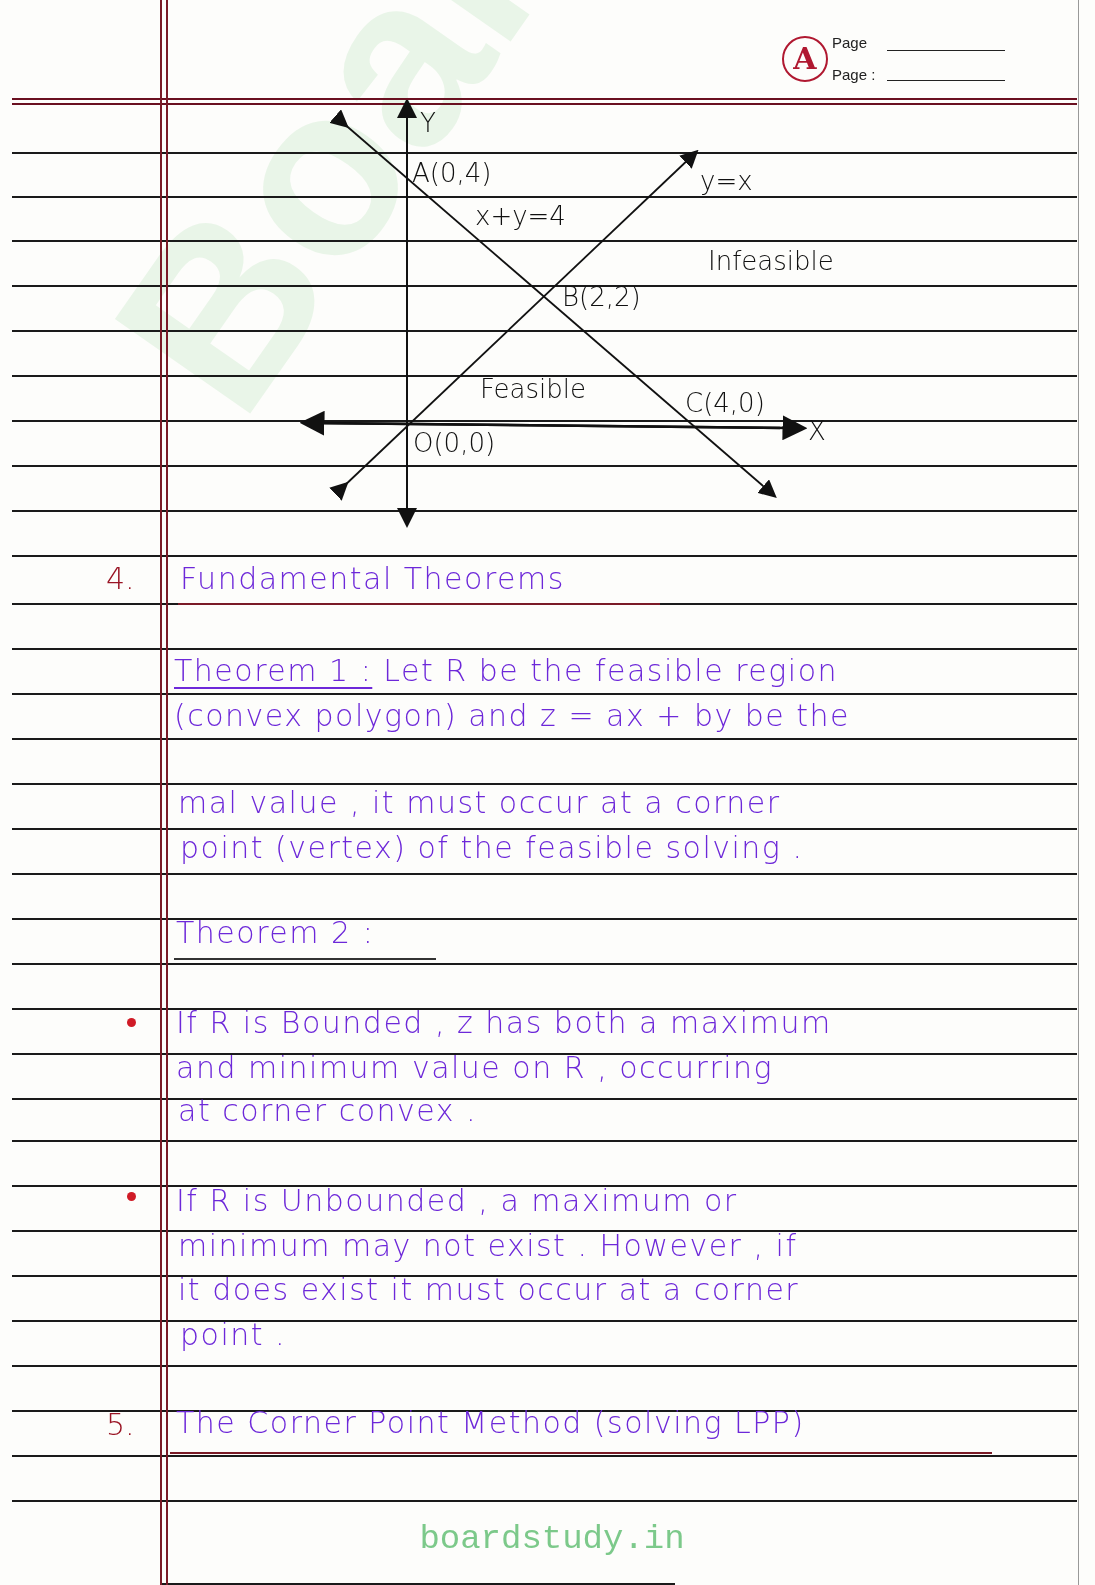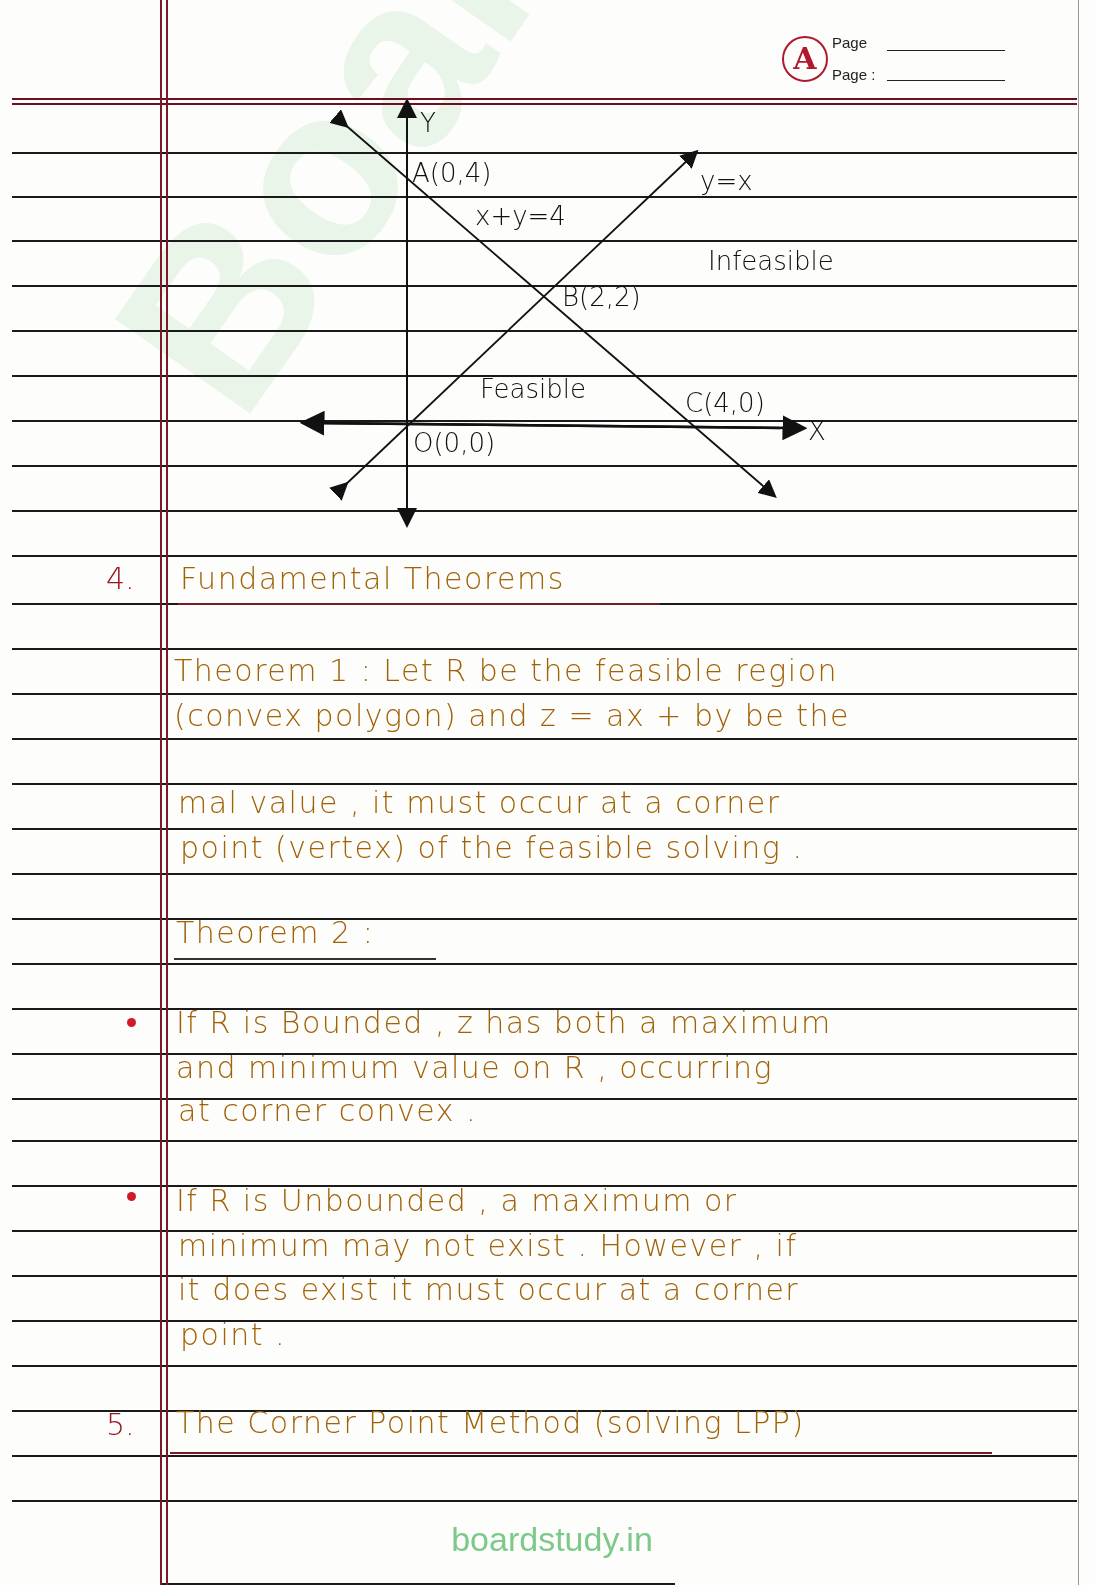--- a/index.html
+++ b/index.html
@@ -14,32 +14,32 @@
   .rule.top { background: #6a1020; height: 2px; }
   .margin-line { position: absolute; top: 0; bottom: 0; width: 2px; background: #7a1a26; }
   .right-edge { position: absolute; right: 16px; top: 0; bottom: 0; width: 1px; background: #999; }
 
   .hdr { position: absolute; left: 782px; top: 34px; width: 230px; height: 56px; }
   .logo { position: absolute; left: 0; top: 2px; width: 42px; height: 42px; border: 2px solid #b01830; border-radius: 50%;
           color: #b01830; font-family: "DejaVu Serif", serif; font-size: 30px; font-weight: bold; text-align: center; line-height: 42px; }
   .hdr-label { position: absolute; left: 50px; font-family: "Liberation Sans", sans-serif; font-size: 15px; color: #222; }
   .hdr-line { position: absolute; height: 1px; background: #222; }
 
-  .hand { position: absolute; font-family: "DejaVu Sans", sans-serif; font-weight: 300; color: #a16207; white-space: nowrap; }
+  .hand { position: absolute; font-family: "DejaVu Sans", sans-serif; font-weight: 300; color: #6d28d9; white-space: nowrap; }
   .txt { font-size: 30px; letter-spacing: 1.5px; }
-  .u { text-underline-offset: 6px; text-decoration-thickness: 1.5px; }
+  .u { text-decoration: underline; text-underline-offset: 6px; text-decoration-thickness: 1.5px; }
   .num { color: #9a1424; font-size: 30px; }
   .bullet { position: absolute; width: 9px; height: 9px; border-radius: 50%; background: #d01b26; }
   .red-underline { position: absolute; height: 2px; background: #7a1a26; }
 
   .wm-diag { position: absolute; left: 60px; top: 300px; font-family: "Liberation Sans", sans-serif; font-weight: bold;
              font-size: 240px; color: rgba(120, 200, 130, 0.15); transform: rotate(-55deg); transform-origin: left top;
              white-space: nowrap; pointer-events: none; }
   .wm-bottom { position: absolute; left: 0; right: 0; top: 1520px; text-align: center;
-               font-family: Liberation Sans, sans-serif; font-size: 34px; color: #7cc98a; padding-left: 9px; }
+               font-family: Liberation Mono, monospace; font-size: 34px; color: #7cc98a; padding-left: 9px; }
 
   svg.graph { position: absolute; left: 300px; top: 100px; }
   .glabel { font-family: "DejaVu Sans", sans-serif; font-weight: 300; font-size: 26px; fill: #111; }
 </style>
 </head>
 <body>
 
 <div class="page">
 
   <div class="wm-diag">Boardstudy</div>

